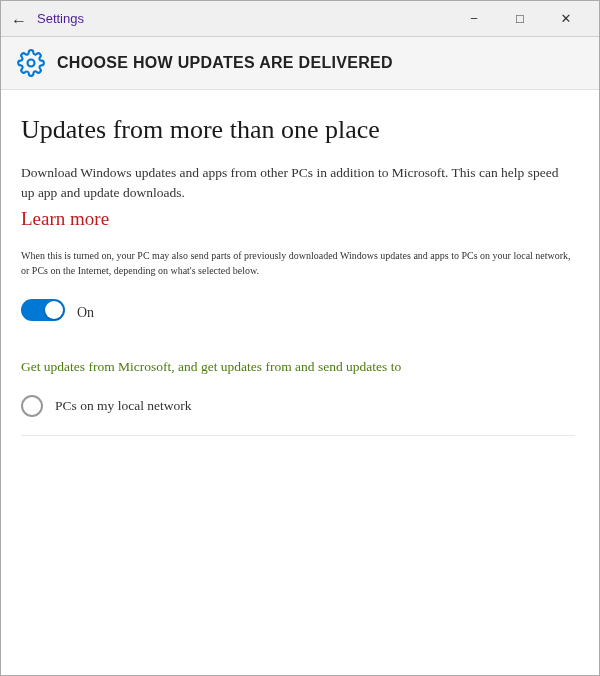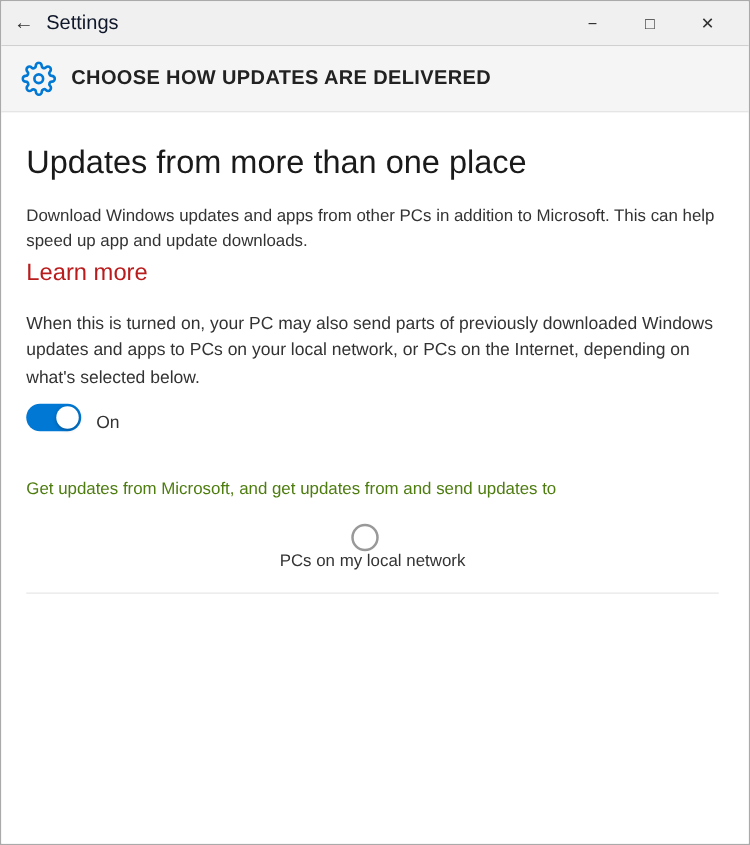--- a/index.html
+++ b/index.html
@@ -32,22 +32,22 @@
 
     .title-bar-back {
       font-size: 16px;
       color: #333;
       cursor: pointer;
       margin-right: 10px;
       user-select: none;
     }
 
     .title-bar-title {
-      font-size: 16px;
-      color: #0f172a;
+      font-size: 13px;
+      color: #4c1d95;
       flex: 1;
     }
 
     .title-bar-controls {
       display: flex;
       gap: 0;
     }
 
     .title-bar-btn {
       width: 46px;
@@ -88,20 +88,21 @@
       letter-spacing: 0.3px;
       text-transform: uppercase;
     }
 
     
     .content {
       flex: 1;
       padding: 24px 24px 20px 20px;
       overflow-y: auto;
       background: #fff;
+      font-family: Liberation Serif, serif;
     }
 
     .page-title {
       font-size: 26px;
       font-weight: 300;
       color: #1a1a1a;
       margin-bottom: 18px;
       line-height: 1.2;
     }
 
@@ -115,24 +116,24 @@
     .learn-more-link {
       font-size: 19px;
       color: #b91c1c;
       text-decoration: none;
       cursor: pointer;
       display: inline-block;
       margin-bottom: 18px;
     }
 
     .secondary-description {
-      font-size: 14px;
+      font-size: 10px;
       color: #333;
       line-height: 1.55;
-      margin-bottom: 10px;
+      margin-bottom: 20px;
     }
 
     
     .toggle-row {
       display: flex;
       align-items: flex-end;
       margin-bottom: 36px;
     }
 
     .toggle-switch {
@@ -177,21 +178,20 @@
       line-height: 1.5;
       margin-bottom: 18px;
     }
 
     
     .radio-option {
       display: flex;
       align-items: center;
       margin-bottom: 18px;
       cursor: pointer;
-      flex-direction: column;
     }
 
     .radio-circle {
       width: 22px;
       height: 22px;
       border-radius: 50%;
       border: 2px solid #999;
       margin-right: 12px;
       flex-shrink: 0;
       display: flex;

